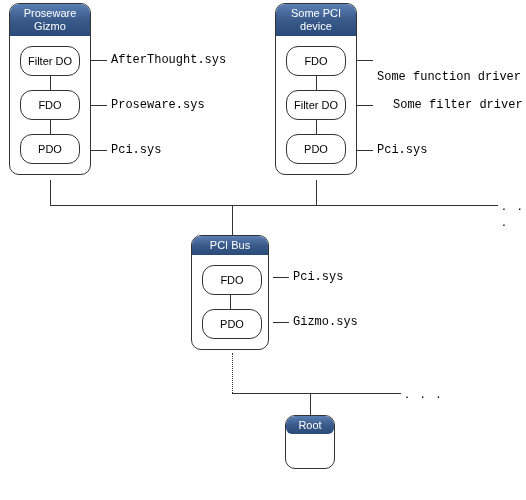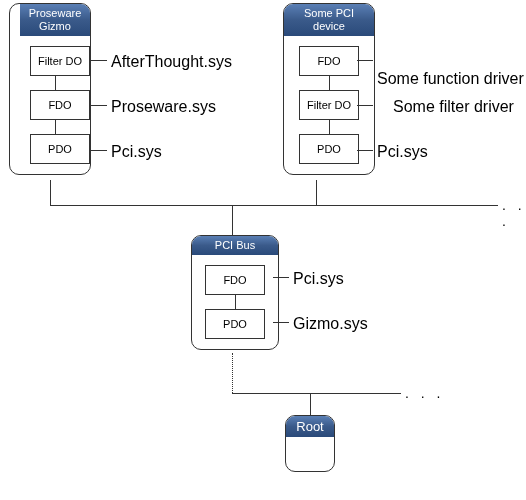--- a/index.html
+++ b/index.html
@@ -27,38 +27,39 @@
     padding: 3px 4px;
     font-size: 11px;
     line-height: 1.2;
   }
   .device-body {
     padding: 10px;
     position: relative;
   }
   .do-box {
     border: 1px solid #333;
-    border-radius: 0;
+    border-radius: 12px;
     background: #fff;
     text-align: center;
     padding: 8px 4px;
     margin: 0 auto;
     width: 60px;
     font-size: 11px;
   }
   .v-connector {
     width: 1px;
     height: 14px;
     background: #333;
     margin: 0 auto;
   }
   .label-text {
     position: absolute;
-    font-size: 16px;
+    font-size: 12px;
     white-space: nowrap;
+    font-family: Liberation Mono, monospace;
   }
   .h-line {
     position: absolute;
     height: 1px;
     background: #333;
   }
   .v-line {
     position: absolute;
     width: 1px;
     background: #333;
@@ -73,50 +74,51 @@
     border: 1px solid #333;
     border-radius: 10px;
     overflow: hidden;
     background: #fff;
   }
   .root-header {
     background: linear-gradient(to bottom, #5a7fb5 0%, #3a5a8a 50%, #2a4a7a 100%);
     color: #fff;
     text-align: center;
     padding: 3px 4px;
-    font-size: 13px;
+    font-size: 11px;
+    border-radius: 6px;
   }
   .root-body { height: 34px; }
   .dotted-v {
     position: absolute;
     border-left: 1px dotted #333;
   }
 </style>
 </head>
 <body>
 
-<div class="device-box" style="left:9px; top:3px; width:82px;padding-left:10px;">
+<div class="device-box" style="left:9px; top:3px; width:82px;">
   <div class="device-header">Proseware Gizmo</div>
   <div class="device-body">
     <div class="do-box">Filter DO</div>
     <div class="v-connector"></div>
     <div class="do-box">FDO</div>
     <div class="v-connector"></div>
     <div class="do-box">PDO</div>
   </div>
 </div>
 
 <div class="h-line" style="left:91px; top:60px; width:16px;"></div>
 <div class="label-text" style="left:111px; top:53px;">AfterThought.sys</div>
 <div class="h-line" style="left:91px; top:105px; width:16px;"></div>
 <div class="label-text" style="left:111px; top:98px;text-align:right;">Proseware.sys</div>
 <div class="h-line" style="left:91px; top:150px; width:16px;"></div>
 <div class="label-text" style="left:111px; top:143px;">Pci.sys</div>
 
-<div class="device-box" style="left:283px; top:3px; width:92px;">
+<div class="device-box" style="left:275px; top:3px; width:82px;">
   <div class="device-header">Some PCI device</div>
   <div class="device-body">
     <div class="do-box">FDO</div>
     <div class="v-connector"></div>
     <div class="do-box">Filter DO</div>
     <div class="v-connector"></div>
     <div class="do-box">PDO</div>
   </div>
 </div>
 
@@ -126,21 +128,21 @@
 <div class="label-text" style="left:377px; top:98px;margin-left:16px;">Some filter driver</div>
 <div class="h-line" style="left:357px; top:150px; width:16px;"></div>
 <div class="label-text" style="left:377px; top:143px;">Pci.sys</div>
 
 <div class="v-line" style="left:50px; top:180px; height:25px;"></div>
 <div class="v-line" style="left:316px; top:180px; height:25px;"></div>
 <div class="h-line" style="left:50px; top:205px; width:448px;"></div>
 <div class="dots" style="left:502px; top:197px;">. . .</div>
 <div class="v-line" style="left:232px; top:205px; height:30px;"></div>
 
-<div class="device-box" style="left:191px; top:235px; width:88px;">
+<div class="device-box" style="left:191px; top:235px; width:78px;">
   <div class="device-header">PCI Bus</div>
   <div class="device-body">
     <div class="do-box">FDO</div>
     <div class="v-connector"></div>
     <div class="do-box">PDO</div>
   </div>
 </div>
 
 <div class="h-line" style="left:273px; top:277px; width:16px;"></div>
 <div class="label-text" style="left:293px; top:270px;">Pci.sys</div>

